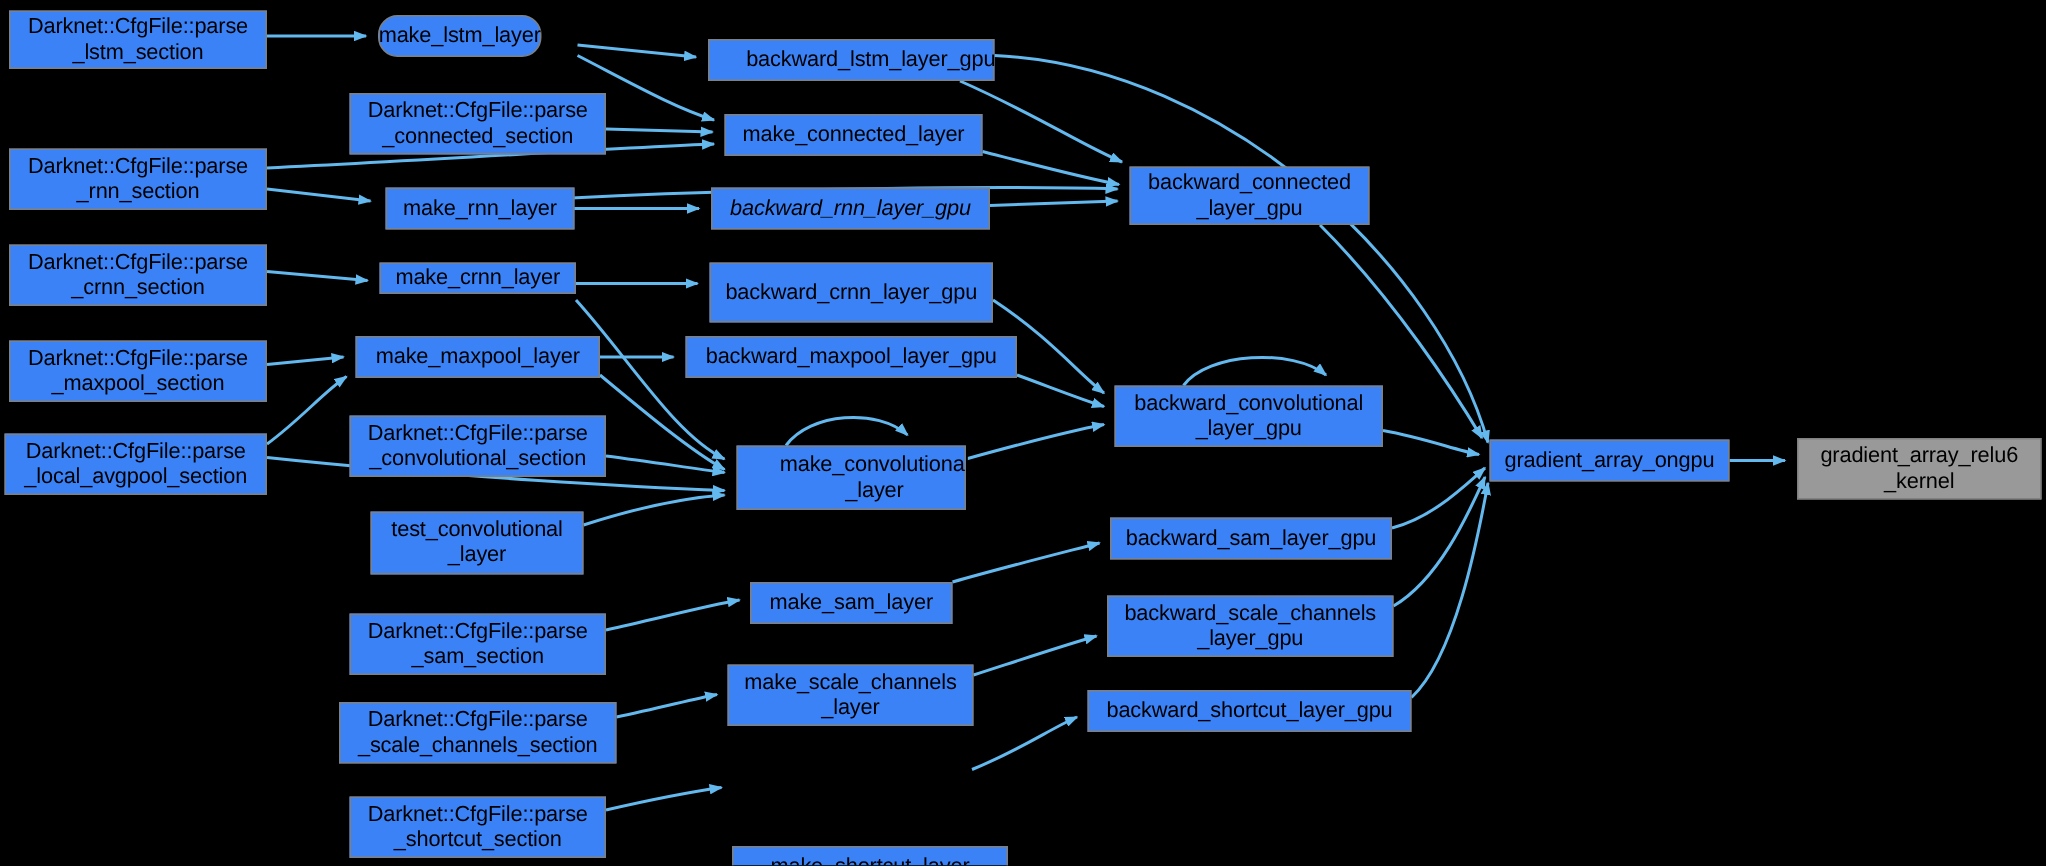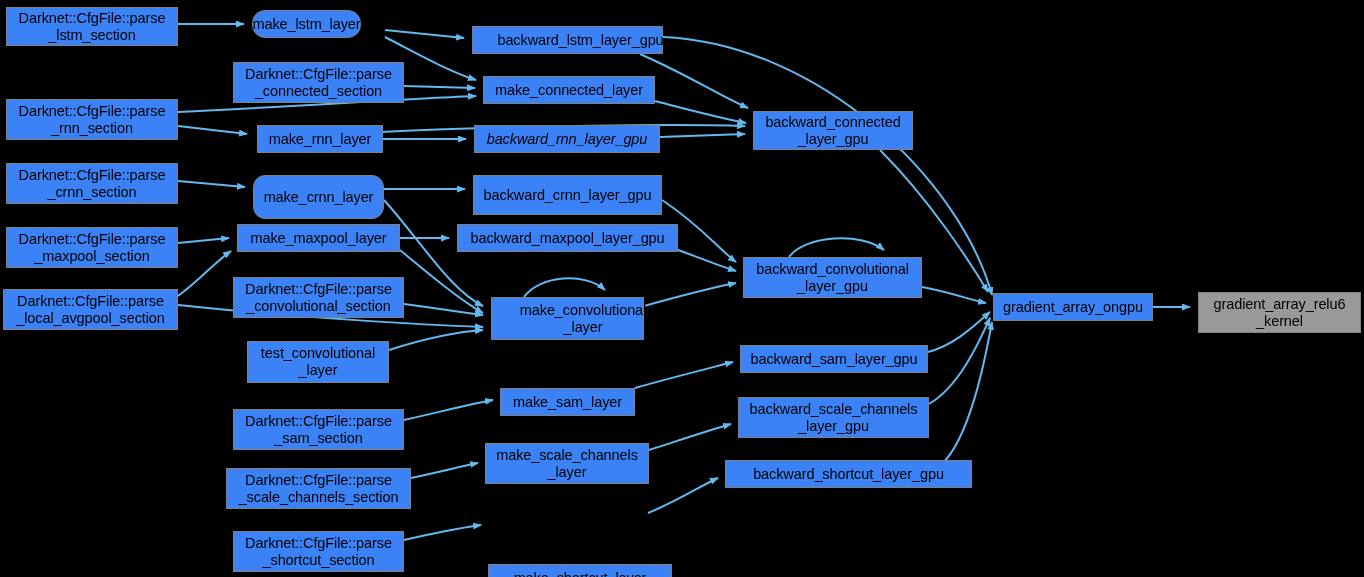--- a/index.html
+++ b/index.html
@@ -104,21 +104,21 @@
 _connected_section</div>
       <div class="node" style="left: 483px; top: 76px; width: 172px; height: 28px;">make_connected_layer</div>
       <div class="node" style="left: 6px; top: 99px; width: 172px; height: 41px;">Darknet::CfgFile::parse
 _rnn_section</div>
       <div class="node" style="left: 753px; top: 111px; width: 160px; height: 39px;">backward_connected
 _layer_gpu</div>
       <div class="node" style="left: 257px; top: 125px; width: 126px; height: 28px;">make_rnn_layer</div>
       <div class="node" style="left: 474px; top: 125px; width: 186px; height: 28px; font-style: italic;">backward_rnn_layer_gpu</div>
       <div class="node" style="left: 6px; top: 163px; width: 172px; height: 41px;">Darknet::CfgFile::parse
 _crnn_section</div>
-      <div class="node" style="left: 253px; top: 175px; width: 131px; height: 44px; border-radius: 12px;">make_crnn_layer</div>
+      <div class="node" style="left: 253px; top: 175px; width: 131px; height: 21px;">make_crnn_layer</div>
       <div class="node" style="left: 473px; top: 175px; width: 189px; height: 40px;">backward_crnn_layer_gpu</div>
       <div class="node" style="left: 6px; top: 227px; width: 172px; height: 41px;">Darknet::CfgFile::parse
 _maxpool_section</div>
       <div class="node" style="left: 237px; top: 224px; width: 163px; height: 28px; text-align: right;">make_maxpool_layer</div>
       <div class="node" style="left: 457px; top: 224px; width: 221px; height: 28px;">backward_maxpool_layer_gpu</div>
       <div class="node" style="left: 743px; top: 257px; width: 179px; height: 41px;">backward_convolutional
 _layer_gpu</div>
       <div class="node" style="left: 233px; top: 277px; width: 171px; height: 41px;">Darknet::CfgFile::parse
 _convolutional_section</div>
       <div class="node" style="left: 3px; top: 289px; width: 175px; height: 41px;">Darknet::CfgFile::parse
@@ -131,20 +131,20 @@
       <div class="node" style="left: 247px; top: 341px; width: 142px; height: 42px;">test_convolutional
 _layer</div>
       <div class="node" style="left: 740px; top: 345px; width: 188px; height: 28px;">backward_sam_layer_gpu</div>
       <div class="node" style="left: 500px; top: 388px; width: 135px; height: 28px;">make_sam_layer</div>
       <div class="node" style="left: 738px; top: 397px; width: 191px; height: 41px;">backward_scale_channels
 _layer_gpu</div>
       <div class="node" style="left: 233px; top: 409px; width: 171px; height: 41px;">Darknet::CfgFile::parse
 _sam_section</div>
       <div class="node" style="left: 485px; top: 443px; width: 164px; height: 41px;">make_scale_channels
 _layer</div>
-      <div class="node" style="left: 725px; top: 460px; width: 247px; height: 28px;">backward_shortcut_layer_gpu</div>
+      <div class="node" style="left: 725px; top: 460px; width: 216px; height: 28px;">backward_shortcut_layer_gpu</div>
       <div class="node" style="left: 226px; top: 468px; width: 185px; height: 41px;">Darknet::CfgFile::parse
 _scale_channels_section</div>
       <div class="node" style="left: 488px; top: 532px; width: 184px; height: 28px; margin-top: 32px;">make_shortcut_layer</div>
       <div class="node" style="left: 233px; top: 531px; width: 171px; height: 41px;">Darknet::CfgFile::parse
 _shortcut_section</div>
     </div>
 </div>
 
 </body></html>

